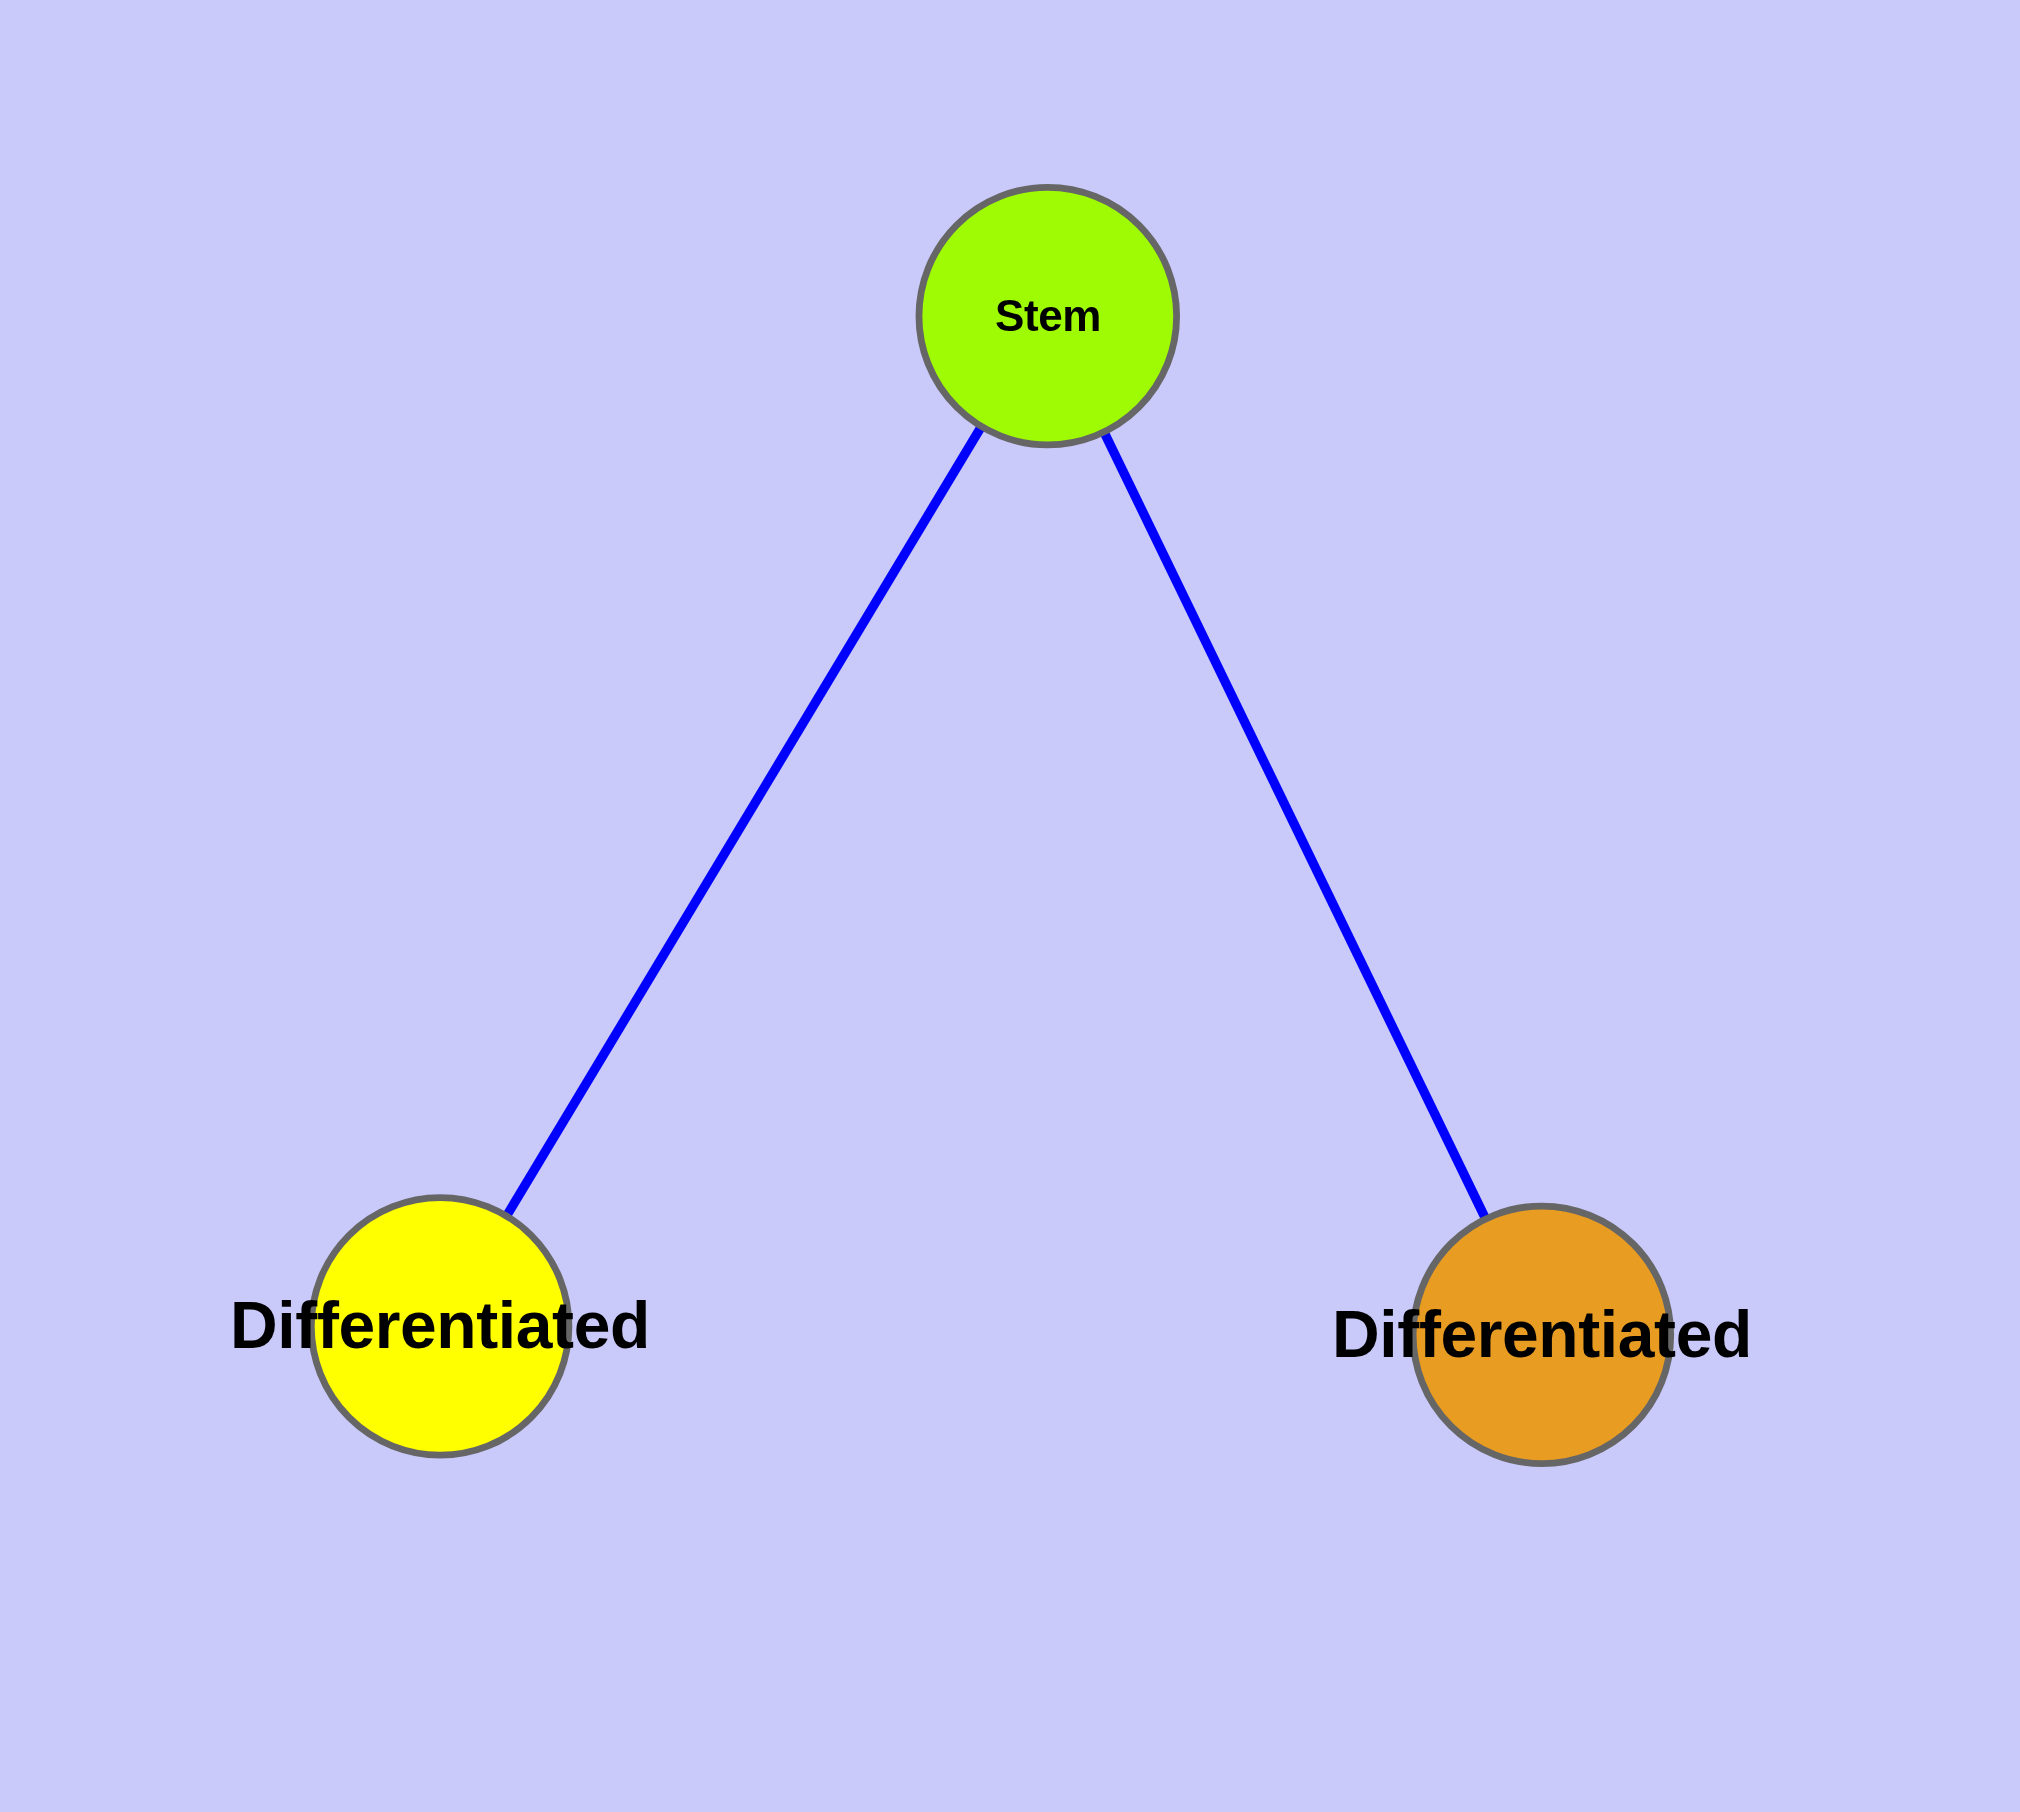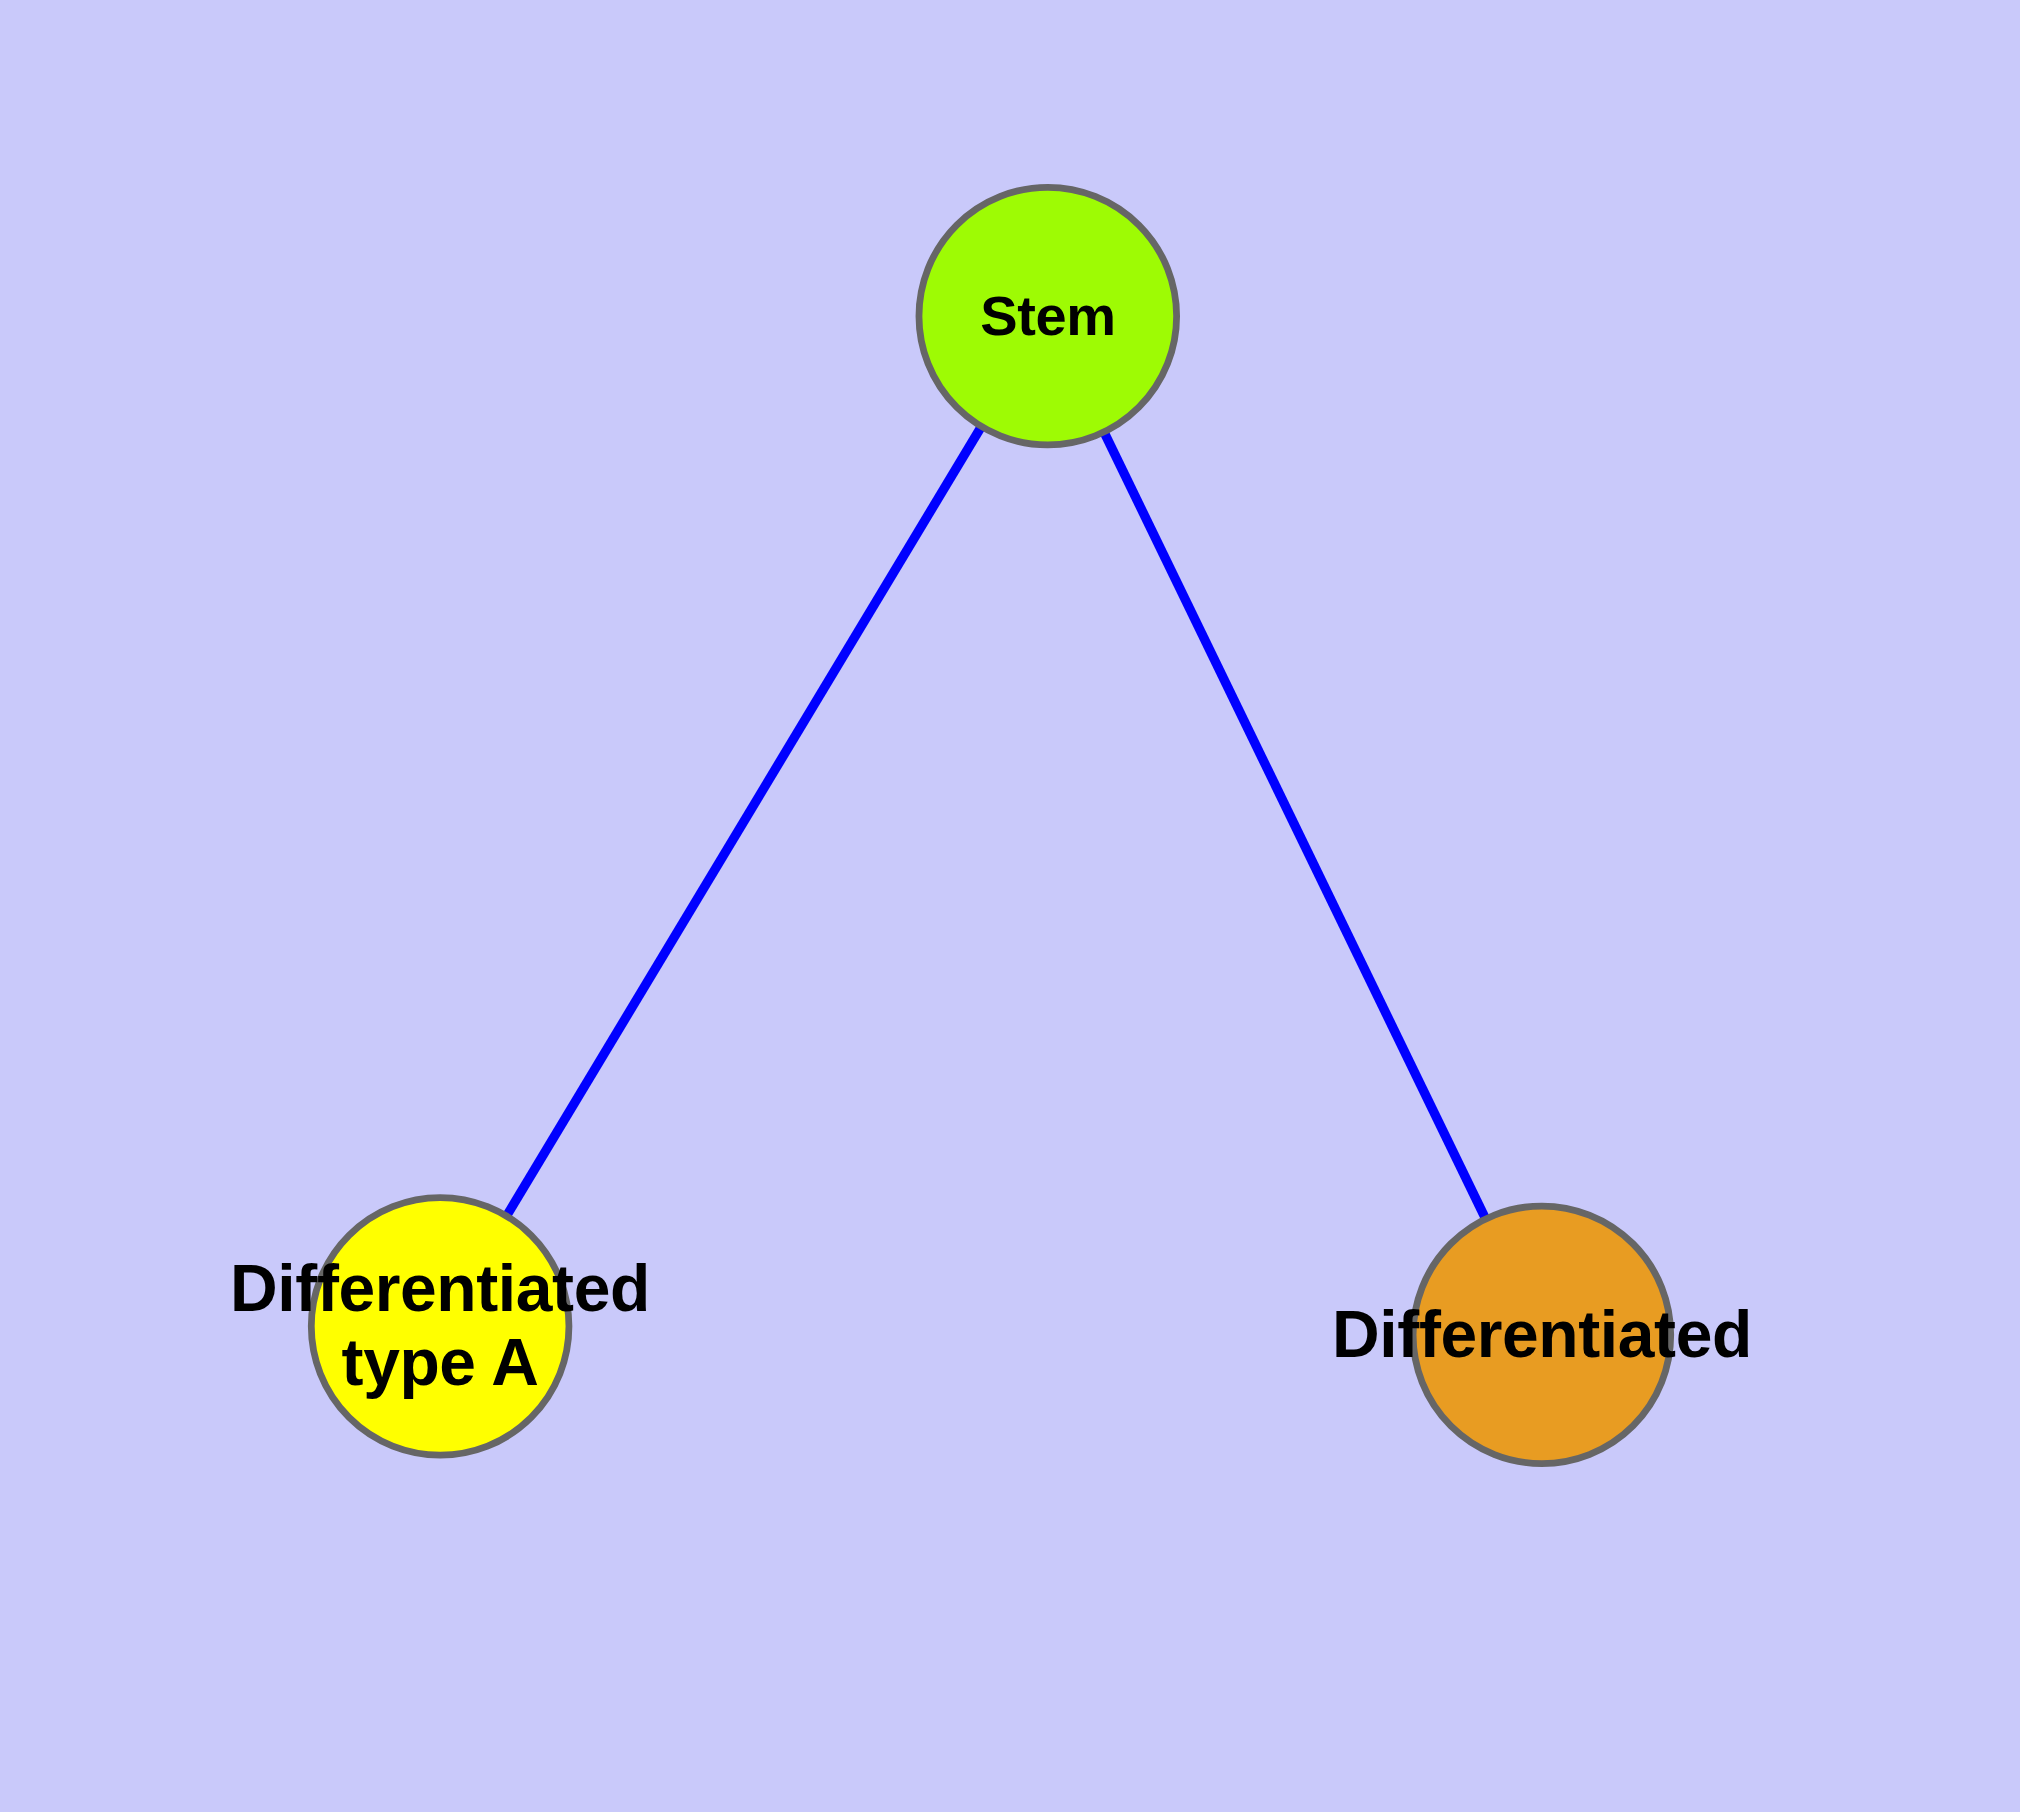--- a/index.html
+++ b/index.html
@@ -62,26 +62,25 @@
         <line x1="1236" y1="373" x2="1819" y2="1575" stroke="#0000ff" stroke-width="11" class="edge-line"></line>
       </g>
     <g id="node-layer">
         <circle cx="1236" cy="373" r="152" fill="#9efb04" stroke="#666666" stroke-width="8" class="node-circle"></circle>
         <circle cx="519" cy="1565" r="152" fill="#ffff00" stroke="#666666" stroke-width="8" class="node-circle"></circle>
         <circle cx="1819" cy="1575" r="152" fill="#e89c22" stroke="#666666" stroke-width="8" class="node-circle"></circle>
       </g>
   </svg>
 
   <div id="label-layer">
-      <div class="node-label" style="left: 1048px; top: 316px; color: rgb(0, 0, 0); font-size: 56px;">
+      <div class="node-label" style="left: 1048px; top: 316px; color: rgb(0, 0, 0); font-size: 44px;">
         <div>Stem</div>
       </div>
       <div class="node-label" style="left: 440px; top: 1326px; color: rgb(0, 0, 0); font-size: 66px;">
         <div>Differentiated</div>
-        <div>type A</div>
       </div>
       <div class="node-label" style="left: 1542px; top: 1335px; color: rgb(0, 0, 0); font-size: 66px;">
         <div>Differentiated</div>
       </div>
     </div>
 
 </div>
 
 
 </body></html>

